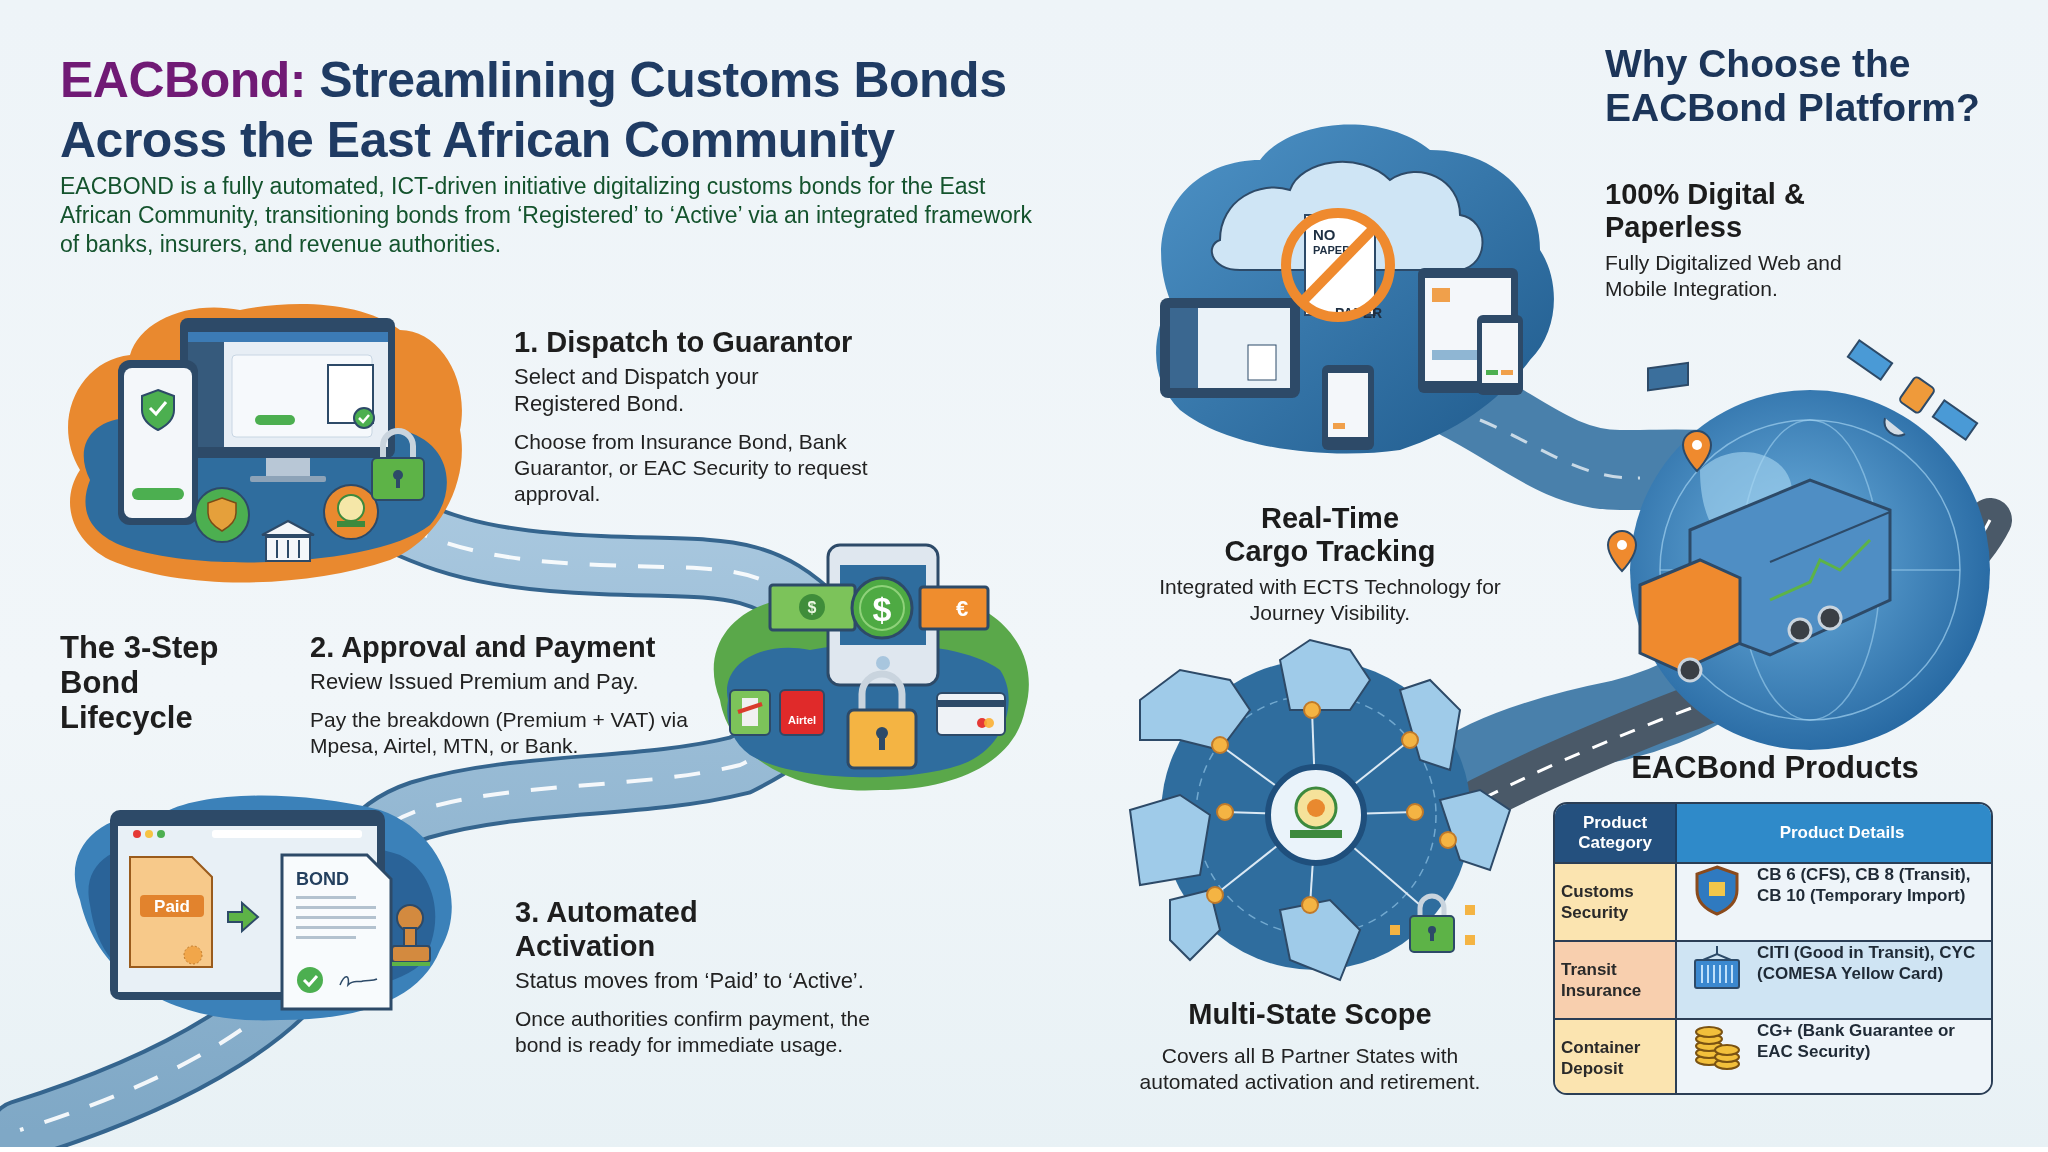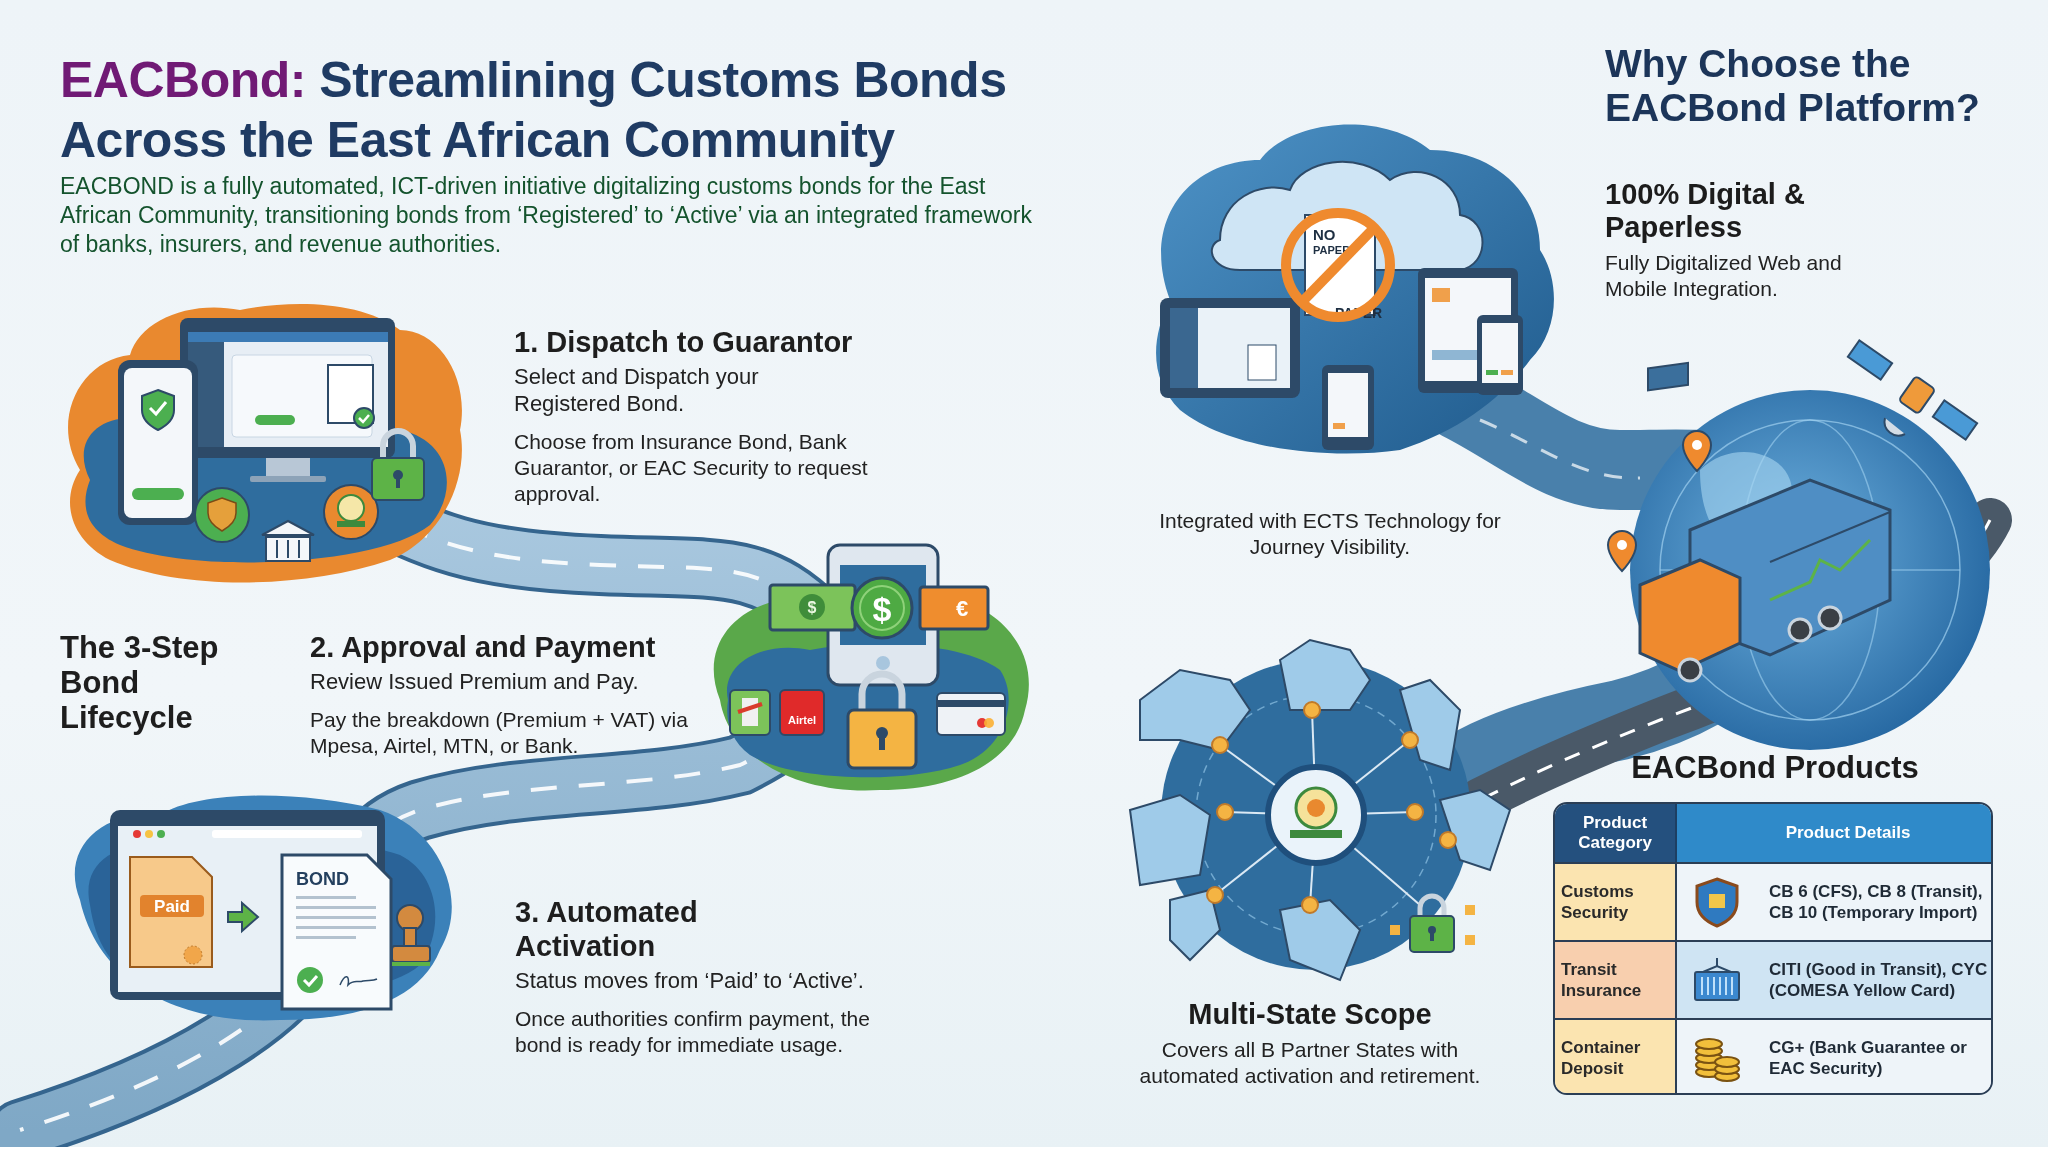--- a/index.html
+++ b/index.html
@@ -68,21 +68,21 @@
     }
     .ptable .h1 { background: #24507e; border-right: 2px solid #1d3f63; }
     .ptable .h2 { background: #2f8ac9; }
     .ptable .cat {
       font-family: "Liberation Sans", sans-serif; font-weight: 700; font-size: 17px; line-height: 21px; color: #2a2a2a;
       display: flex; align-items: center; padding-left: 6px;
       border-top: 2px solid #2b3e55; border-right: 2px solid #2b3e55;
     }
     .ptable .det {
       font-family: "Liberation Sans", sans-serif; font-weight: 700; font-size: 17px; line-height: 21px; color: #1f2a36;
-      display: flex; align-items: center; gap: 26px; padding-left: 14px;
+      display: flex; align-items: flex-start; gap: 14px; padding-left: 14px;
       border-top: 2px solid #2b3e55;
     }
     .cat.c0 { background: #fbe4b0; }
     .cat.c1 { background: #f8cfae; }
     .cat.c2 { background: #fbe4b0; }
     .det.d0 { background: #eef4f9; }
     .det.d1 { background: #cfe4f3; }
     .det.d2 { background: #eef4f9; }
     .det .picon { width: 52px; height: 52px; flex: 0 0 52px; }
 
@@ -410,26 +410,27 @@
 </div>
 
 <h2 class="abs why" style="width:380px">Why Choose the EACBond Platform?</h2>
 
 <div class="abs feat1">
   <div class="feat-title" style="width:220px">100% Digital &amp; Paperless</div>
   <div class="feat-desc" style="width:260px">Fully Digitalized Web and Mobile Integration.</div>
 </div>
 
 <div class="abs feat2">
+  <div class="feat-title" style="width:220px;margin:0 auto">Real-Time Cargo Tracking</div>
   <div class="feat-desc" style="width:360px;margin:6px auto 0">Integrated with ECTS Technology for Journey Visibility.</div>
 </div>
 
 <div class="abs feat3">
   <div class="feat-title">Multi-State Scope</div>
-  <div class="feat-desc" style="width:400px;margin:6px auto 0">Covers all B Partner States with automated activation and retirement.</div>
+  <div class="feat-desc" style="width:400px;margin:12px auto 0">Covers all B Partner States with automated activation and retirement.</div>
 </div>
 
 <div class="abs products-title">EACBond Products</div>
 
 <div class="abs ptable">
   <div class="hcell h1" style="padding:0 12px">Product Category</div>
   <div class="hcell h2">Product Details</div>
 
   <div class="cat c0" style="width:122px">Customs Security</div>
   <div class="det d0">

